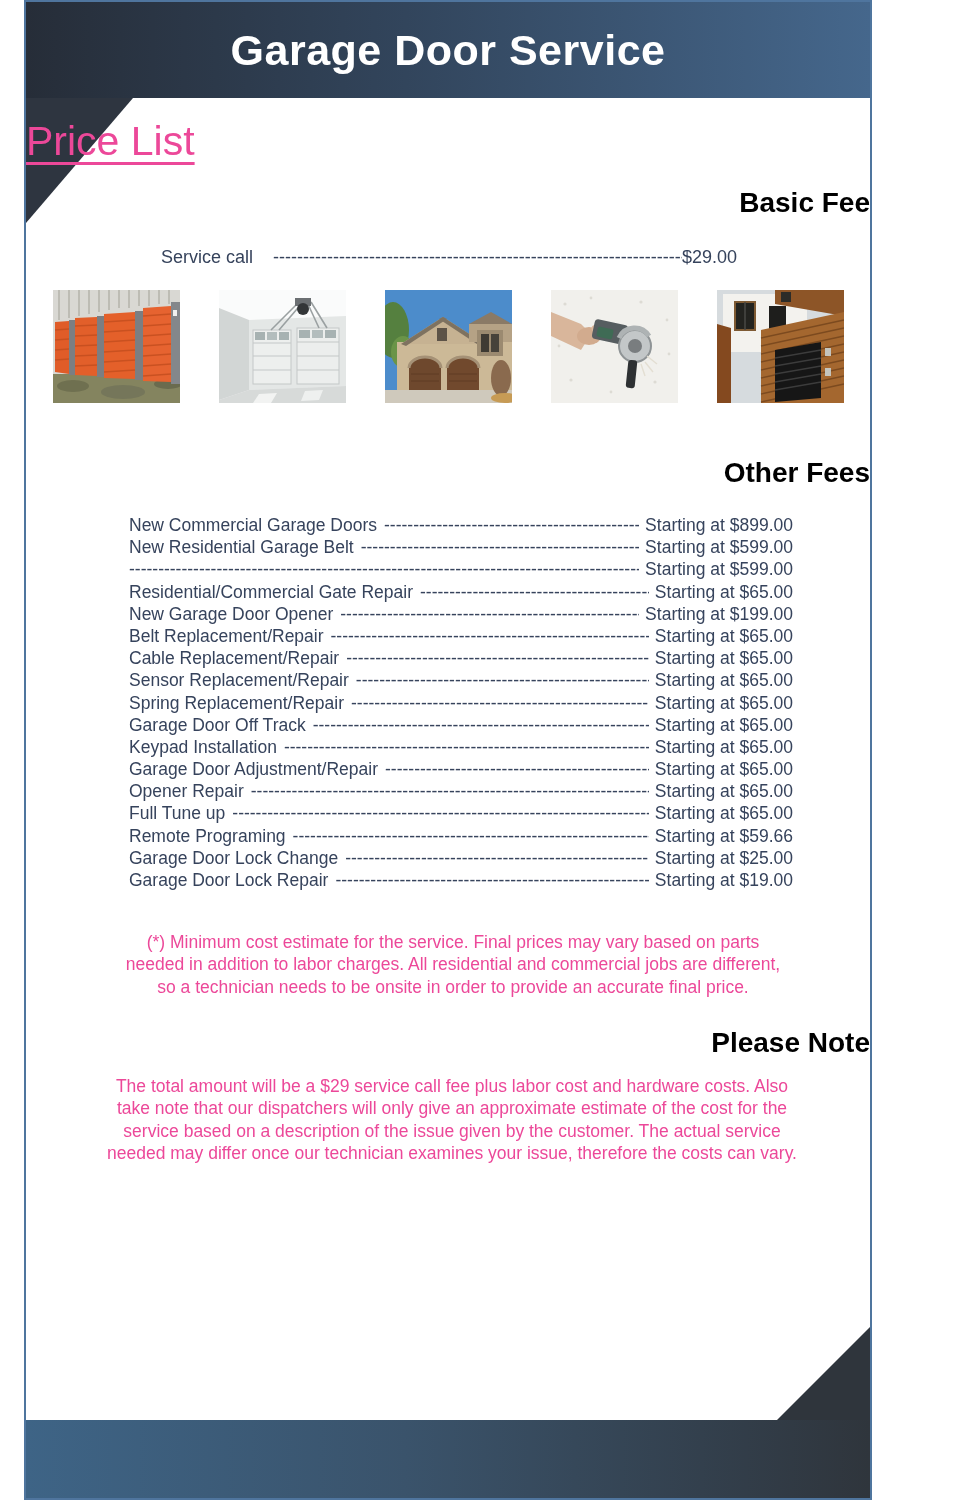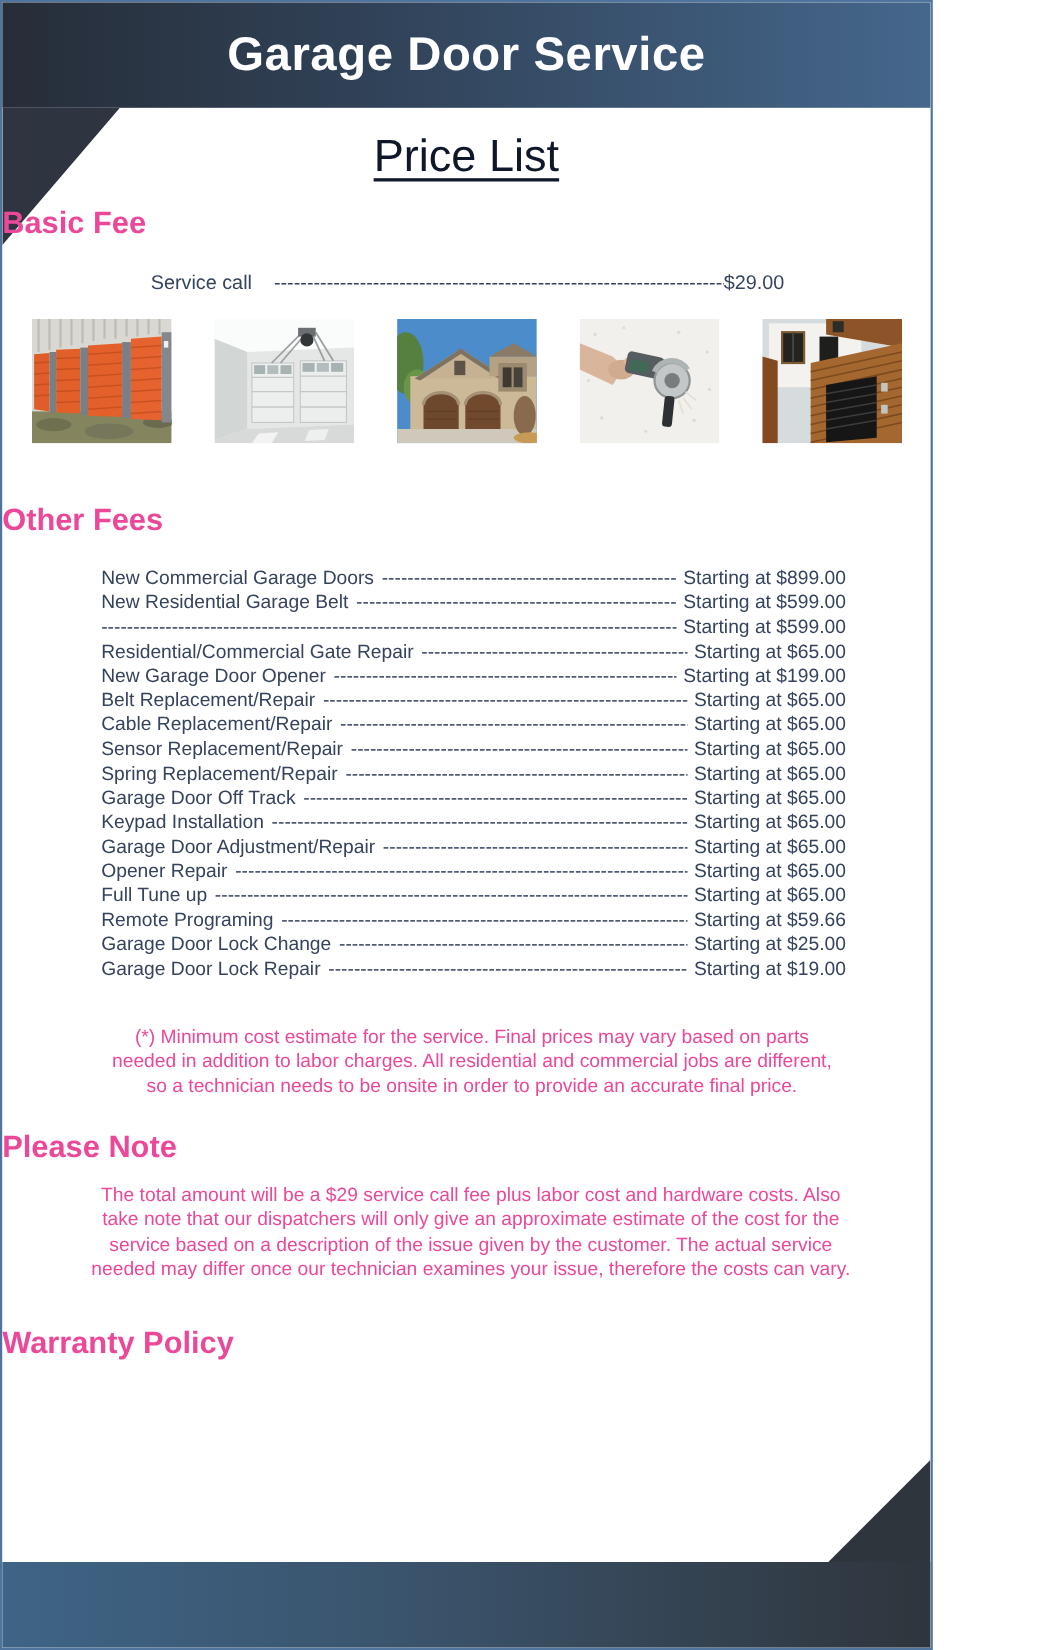--- a/index.html
+++ b/index.html
@@ -1,19 +1,19 @@
 <!DOCTYPE html>
 <html><head>
 <meta charset="utf-8">
 <style>
   html,body{margin:0;padding:0;background:#fff;}
   .page{
     position:relative;width:848px;height:1500px;box-sizing:border-box;
     background:#ffffff;border:2px solid #4f759e;overflow:hidden;
-    font-family:"Liberation Sans","DejaVu Sans",sans-serif;color:#36435c;
+    font-family:"Liberation Sans","DejaVu Sans",sans-serif;color:#36435c;margin-left:24px;
   }
   
   .header{
     position:absolute;top:0;left:0;right:0;height:96px;
     background:linear-gradient(90deg,#262d38 0%,#32455c 45%,#45678c 100%);
     display:flex;align-items:center;justify-content:center;
   }
   .header-title{color:#ffffff;font-size:43px;font-weight:bold;letter-spacing:.5px;margin:0;}
   .corner-tl{
     position:absolute;top:96px;left:0;width:107px;height:125px;
@@ -23,46 +23,46 @@
   .footer-band{
     position:absolute;bottom:0;left:0;right:0;height:78px;
     background:linear-gradient(90deg,#3e6486 0%,#3a536b 45%,#2f353c 100%);
   }
   .corner-br{
     position:absolute;right:0;bottom:78px;width:93px;height:93px;
     background:#2f353c;clip-path:polygon(100% 0,100% 100%,0 100%);
   }
   
   .doc-title{
-    position:absolute;top:116px;left:0;right:0;text-align:center;margin:0;
-    font-size:41px;font-weight:normal;color:#0f172a;
+    position:absolute;top:116px;left:0;right:0;text-align:left;margin:0;
+    font-size:41px;font-weight:normal;color:#ec4899;
     text-decoration:underline;text-decoration-thickness:2.5px;text-underline-offset:7px;
   }
   .section-heading{
-    position:absolute;left:0;right:0;text-align:left;margin:0;
-    font-size:28px;font-weight:bold;color:#ec4899;
+    position:absolute;left:0;right:0;text-align:right;margin:0;
+    font-size:28px;font-weight:bold;color:#000000;
   }
   .h-basic{top:185px;}
   .h-other{top:455px;}
   .h-note{top:1025px;}
   .h-warranty{top:1203px;}
   
   .fee-row{display:flex;align-items:flex-start;white-space:nowrap;}
   .fee-label{flex:0 0 auto;margin-right:7px;}
   .fee-price{flex:0 0 auto;margin-left:6px;}
   .leader{flex:1 1 auto;overflow:hidden;white-space:nowrap;min-width:0;}
   .leader::after{content:"--------------------------------------------------------------------------------------------------------------------------------------------------------------------------------------------------------------------------------";}
   .service-row{
     position:absolute;top:244px;left:135px;right:133px;
     font-size:18px;line-height:23px;
   }
   .service-row .fee-label{margin-right:20px;}
   .service-row .fee-price{margin-left:0;}
   .fee-list{
-    position:absolute;top:513px;left:90px;right:77px;
+    position:absolute;top:513px;left:103px;right:77px;
     font-size:17.5px;
   }
   .fee-list .fee-row{height:22.2px;}
   
   .images-row{
     position:absolute;top:288px;left:0;right:0;
     display:flex;justify-content:center;gap:39px;
   }
   .thumb{width:127px;height:113px;flex:0 0 auto;}
   .thumb svg{display:block;width:127px;height:113px;}
@@ -388,18 +388,17 @@
     <span class="leader"></span>
     <span class="fee-price">Starting at $19.00</span>
   </div>
 </div>
 
   <p class="paragraph p-disclaimer">(*) Minimum cost estimate for the service. Final prices may vary based on parts needed in addition to labor charges. All residential and commercial jobs are different, so a technician needs to be onsite in order to provide an accurate final price.</p>
 
   <h3 class="section-heading h-note">Please Note</h3>
   <p class="paragraph p-note">The total amount will be a $29 service call fee plus labor cost and hardware costs. Also take note that our dispatchers will only give an approximate estimate of the cost for the service based on a description of the issue given by the customer. The actual service needed may differ once our technician examines your issue, therefore the costs can vary.</p>
 
-  <h3 class="section-heading h-warranty">Warranty Policy</h3>
 
   <div class="corner-br"></div>
   <div class="footer-band"></div>
 
 </div>
 
 </body></html>

